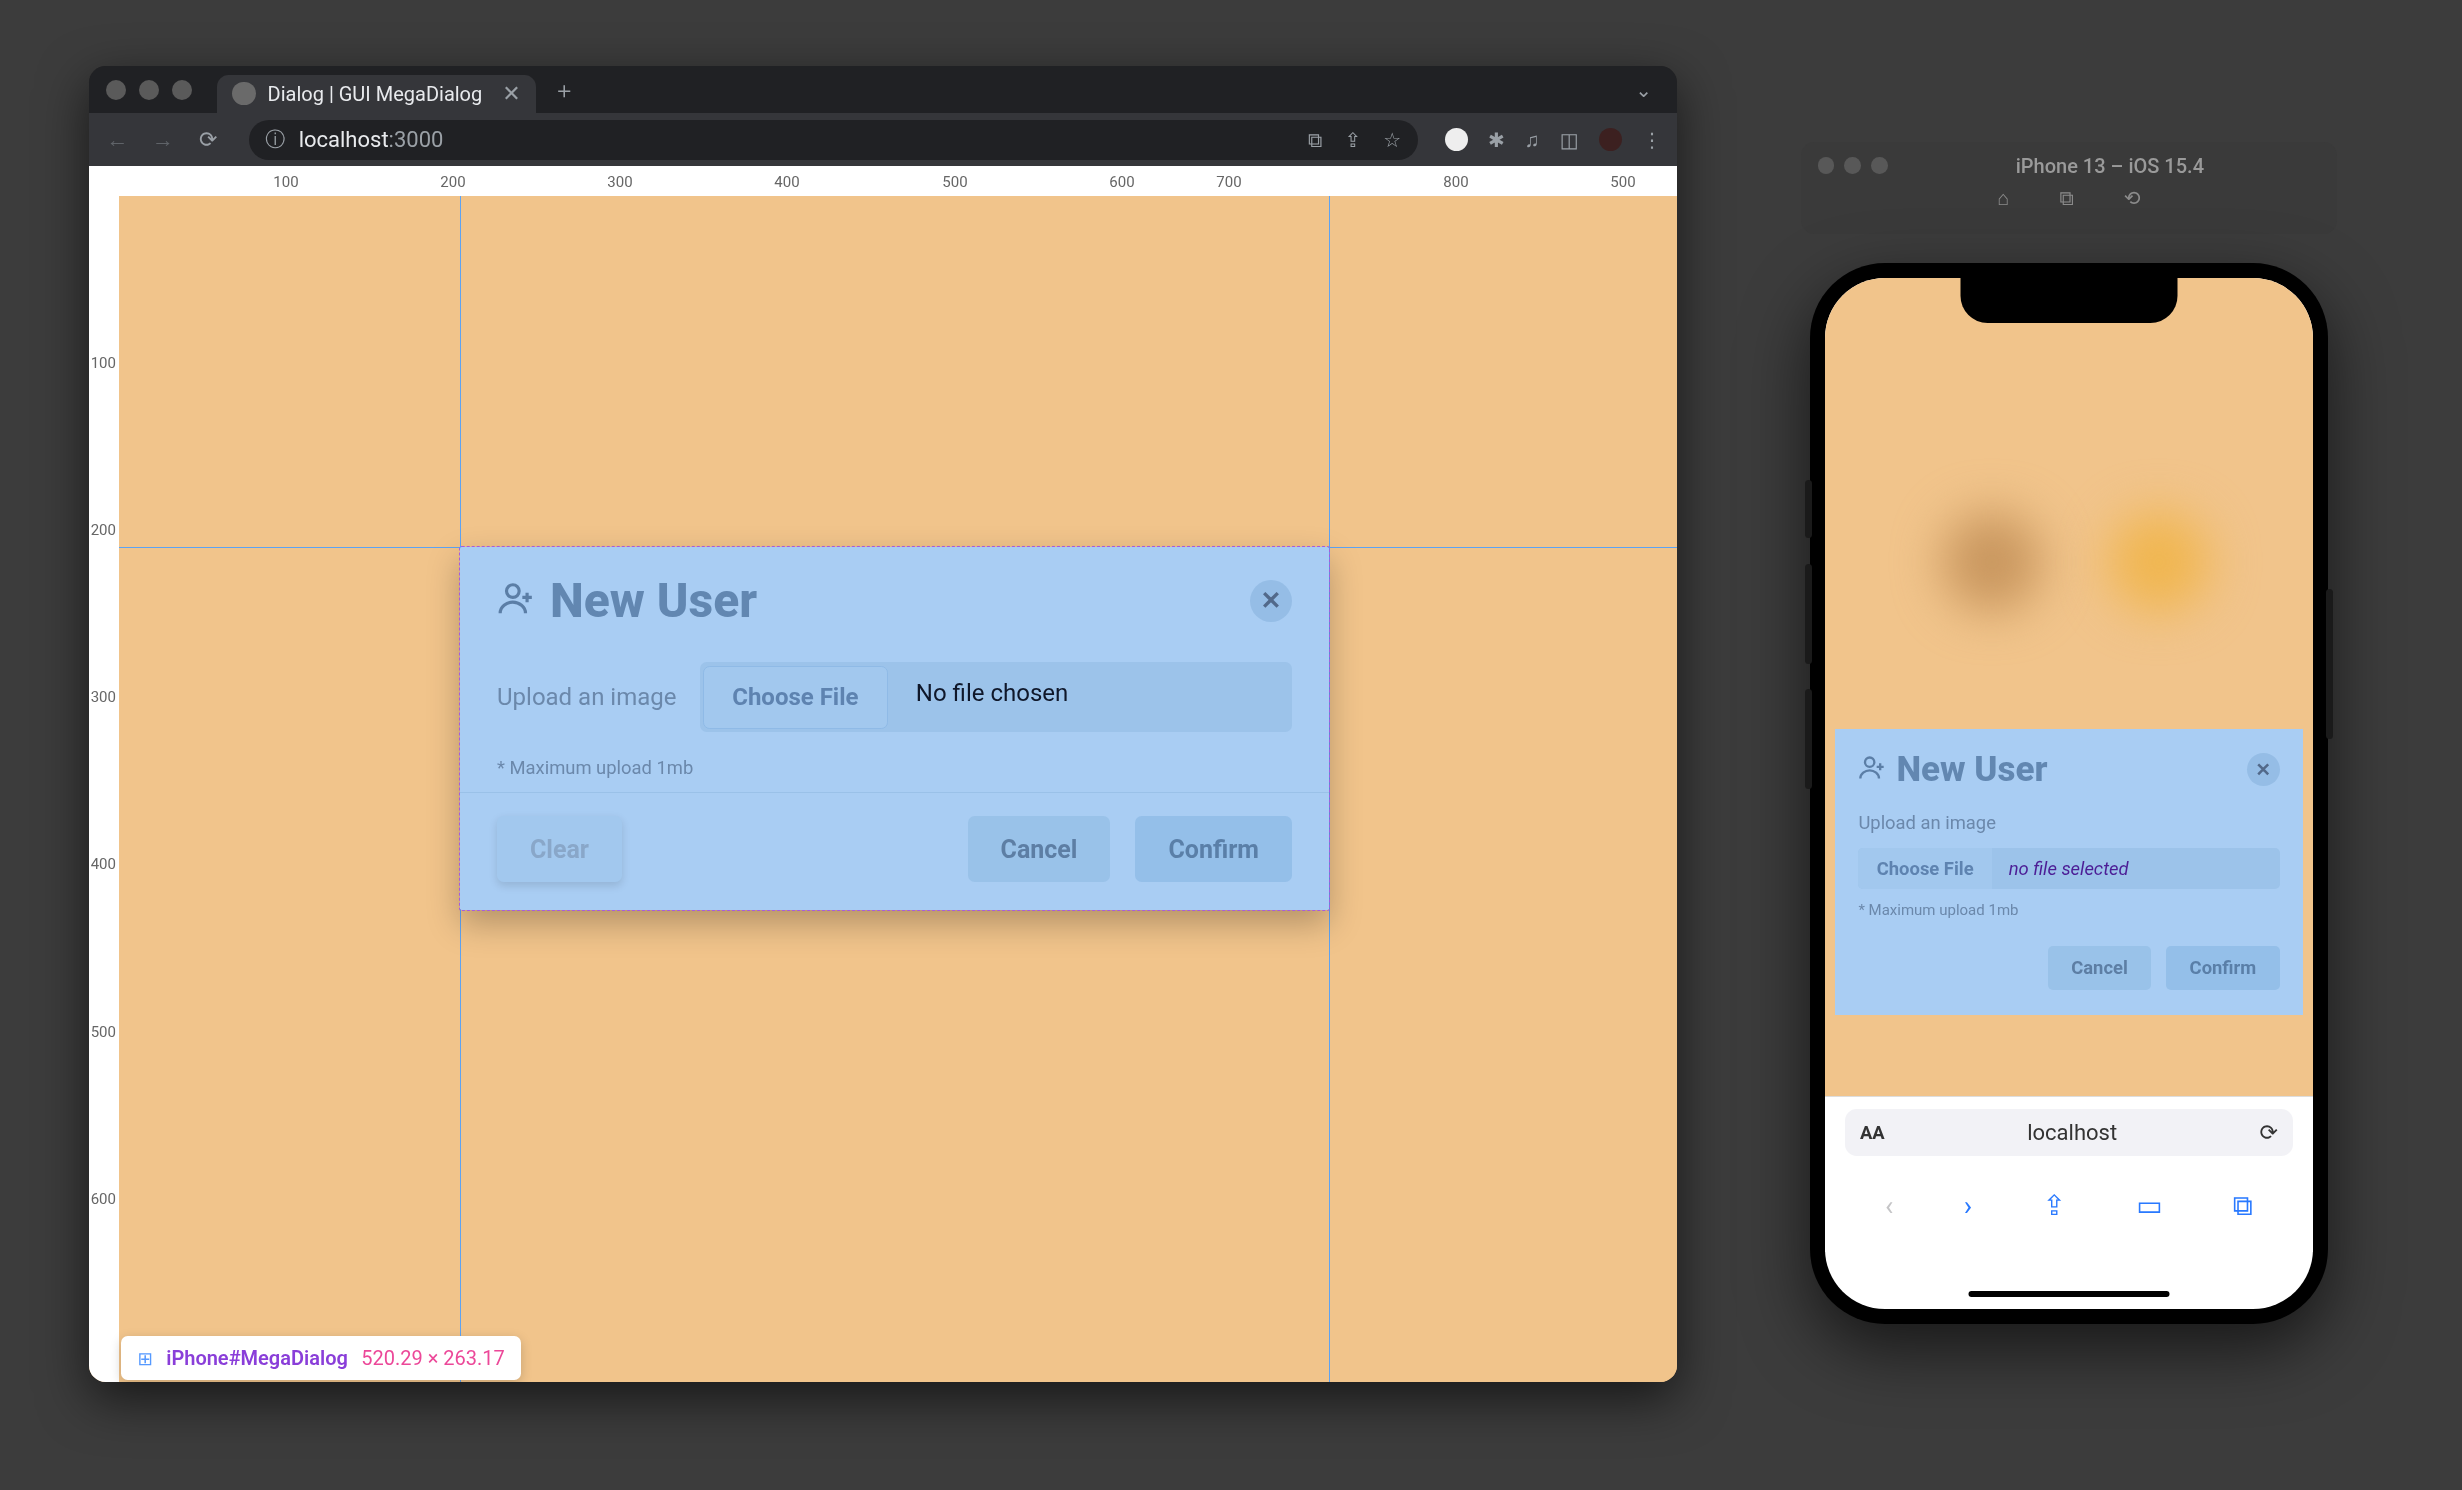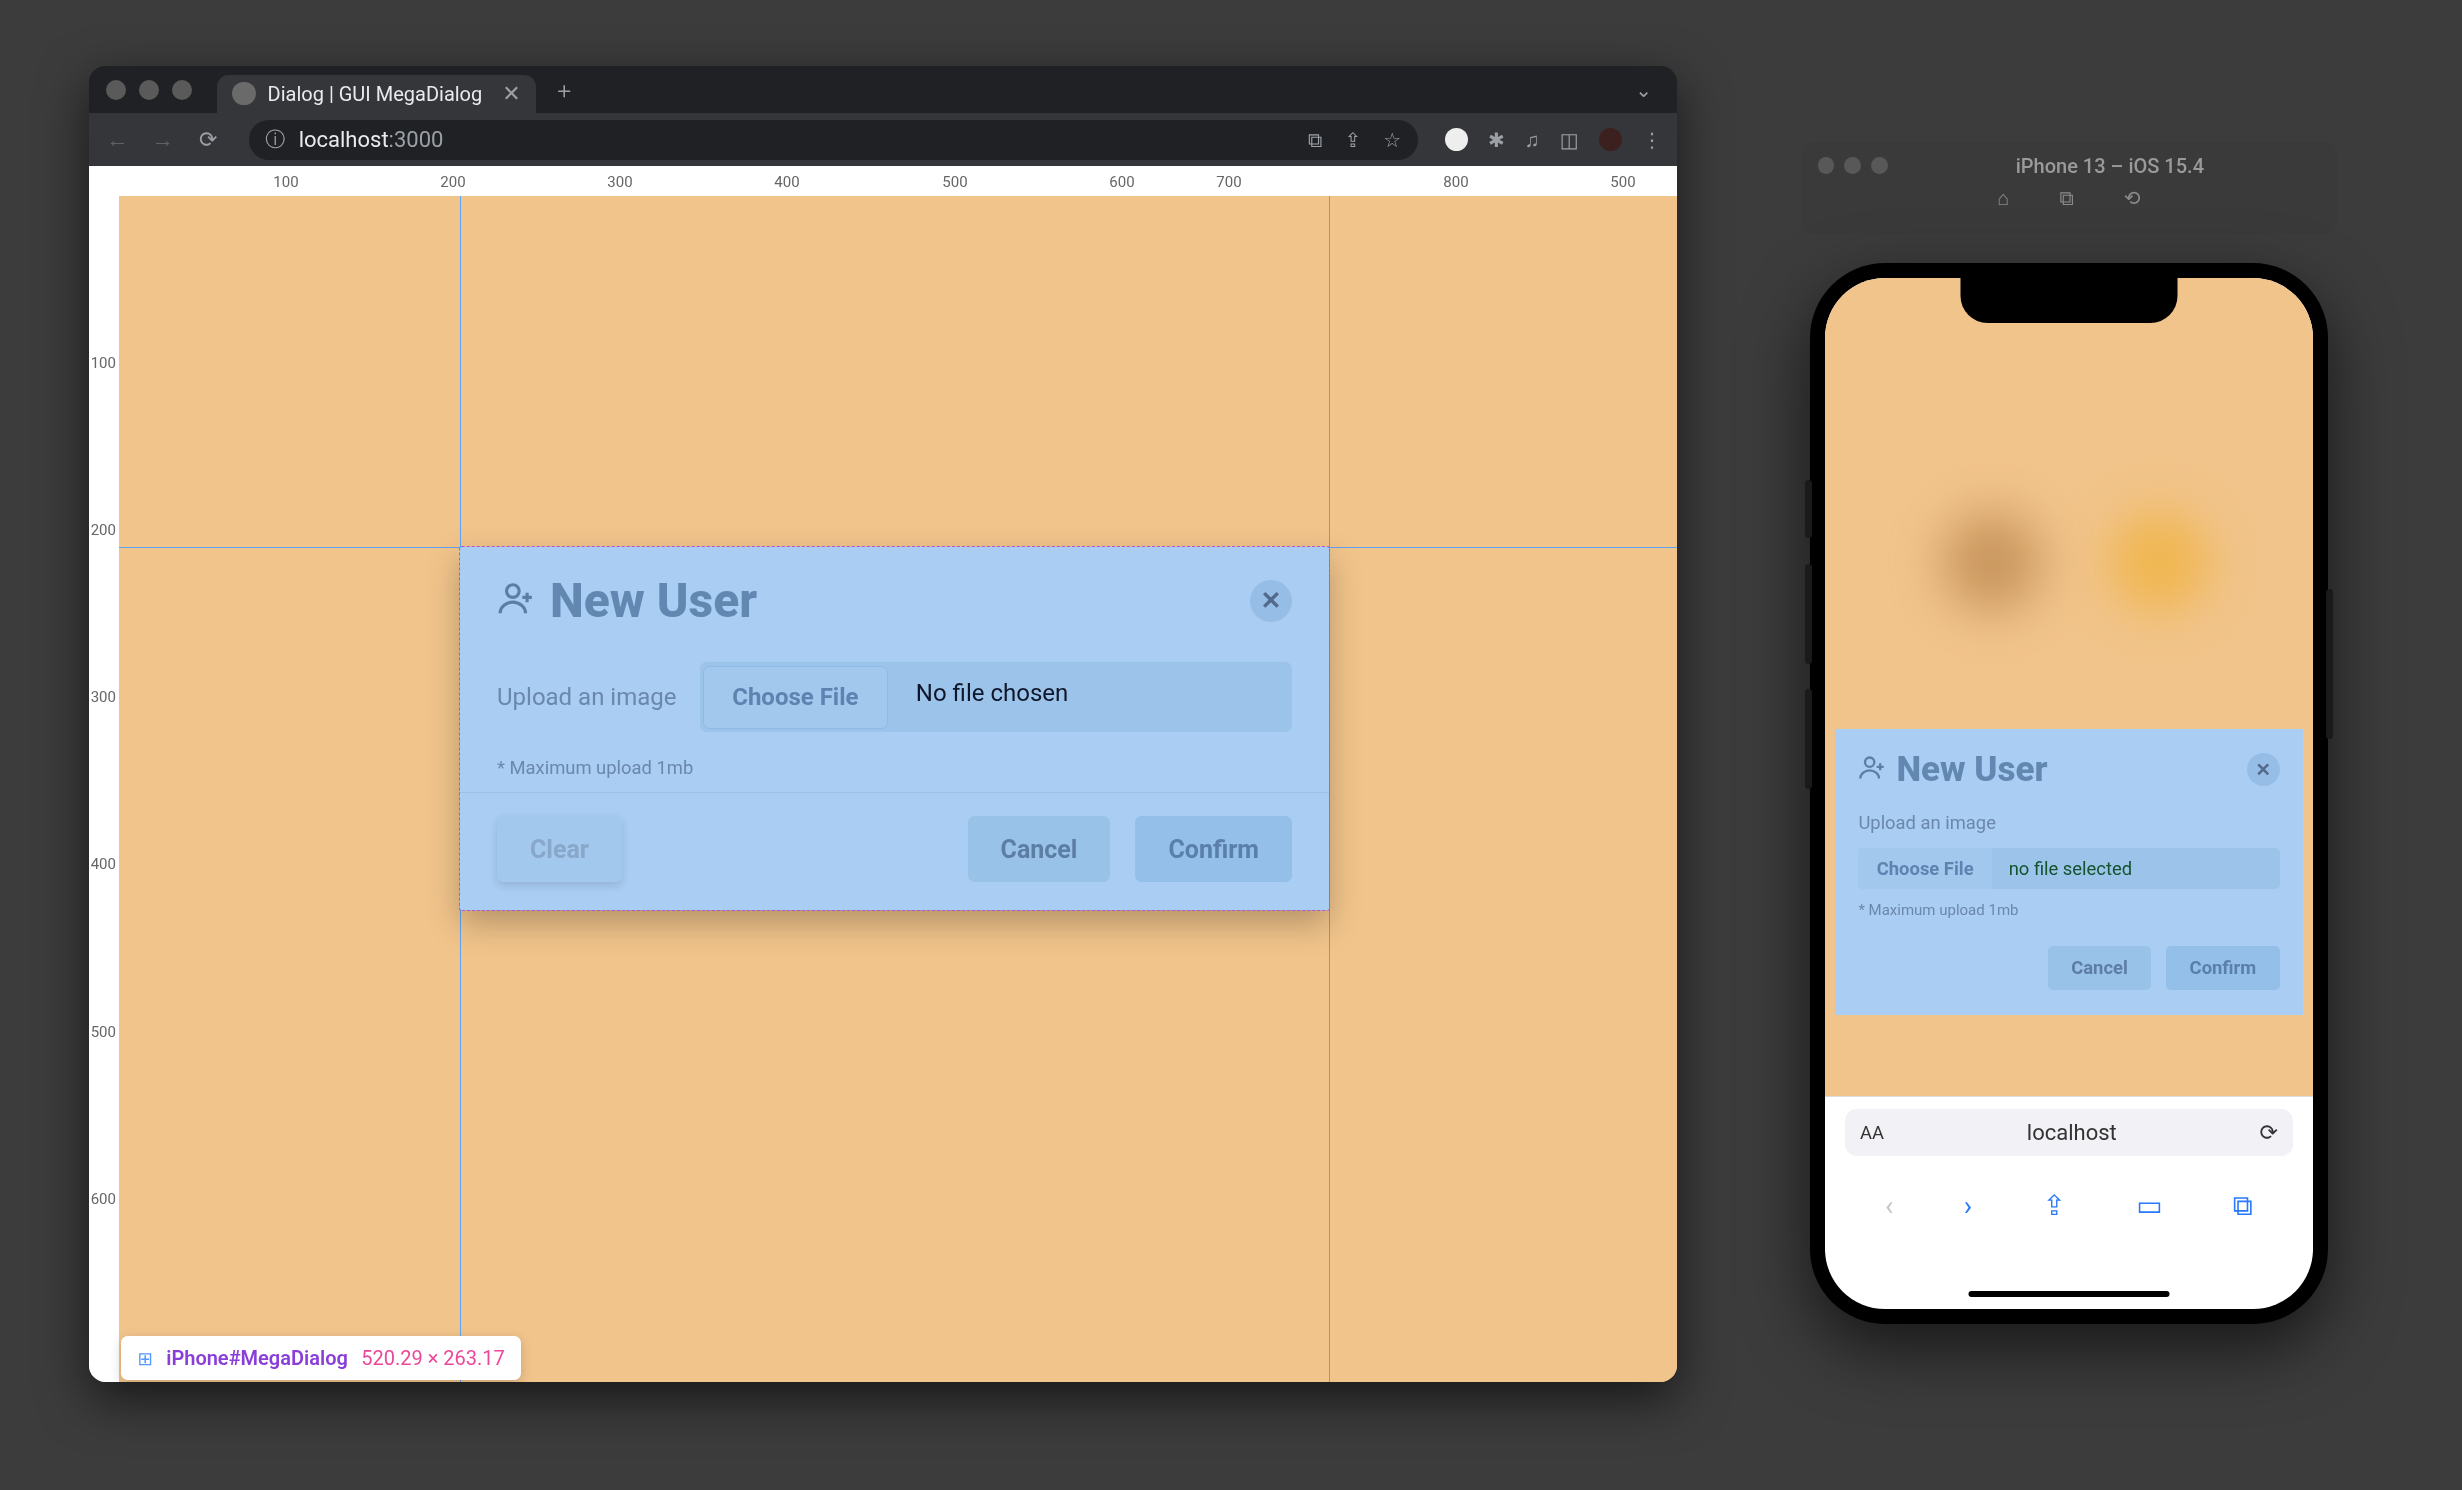--- a/index.html
+++ b/index.html
@@ -619,21 +619,22 @@
 .m-file-picker .m-choose-btn {
   padding: 10px 18.4px;
   font-size: 18.4px;
   font-weight: 700;
   color: #5e83b0;
   background: #a2c8ee;
 }
 .m-file-picker .m-file-status {
   padding: 10px 16.7px;
   font-size: 18.4px;
-  color: #14532d;
+  color: #4c1d95;
+  font-style: italic;
 }
 
 .m-hint {
   margin-top: 11.7px;
   font-size: 15px;
   color: #6b88ab;
 }
 
 .m-footer {
   margin-top: 27px;
@@ -668,21 +669,21 @@
   flex: 1;
   height: 47px;
   background: #f2f2f6;
   border-radius: 11.7px;
   display: flex;
   align-items: center;
   padding: 0 15px;
   gap: 13.4px;
 }
 .safari-aa {
-  font-weight: 400;
+  font-weight: 700;
   font-size: 18.4px;
   color: #333;
 }
 .safari-host {
   flex: 1;
   text-align: center;
   font-size: 22px;
   color: #333;
 }
 .safari-reload {

